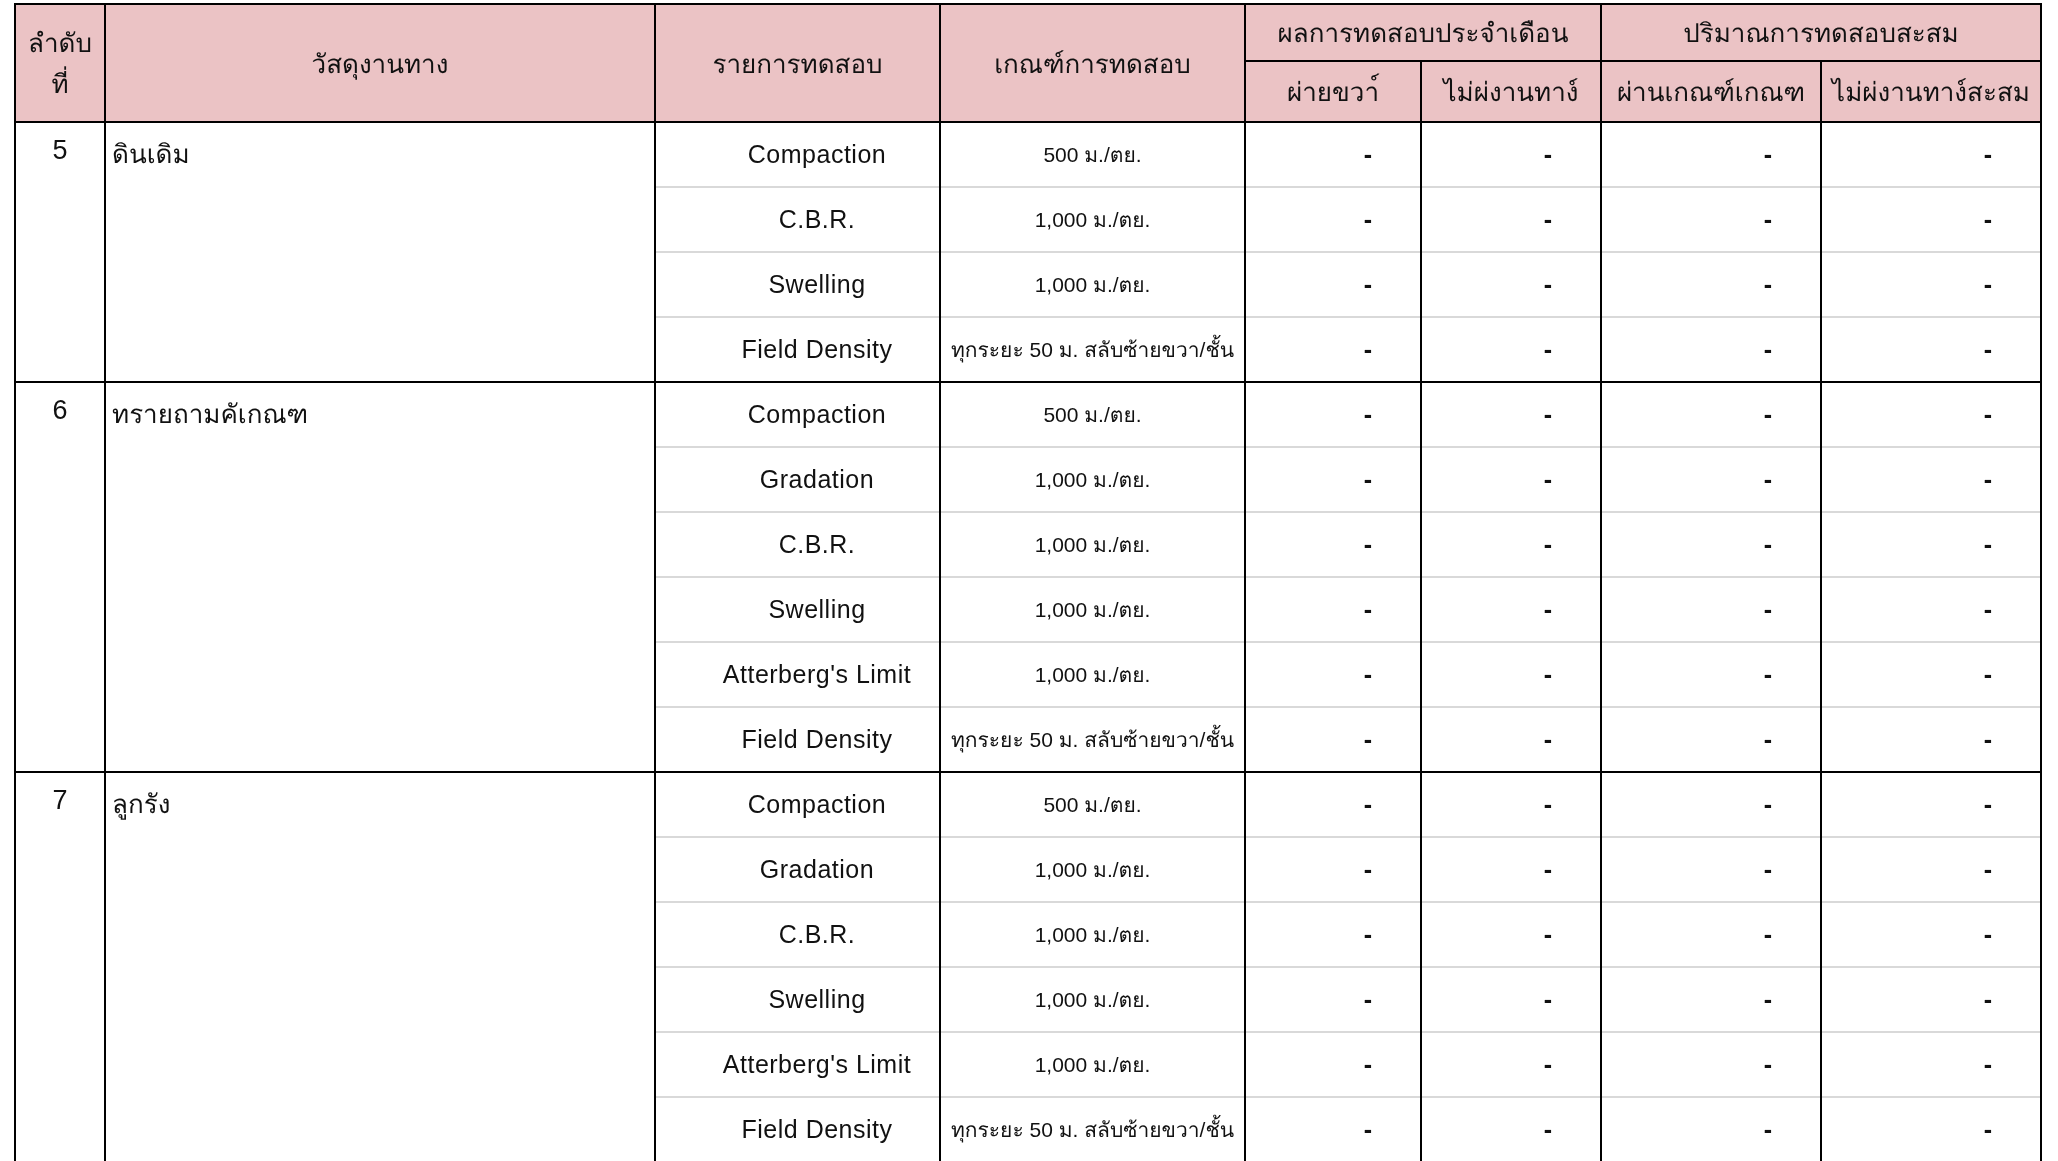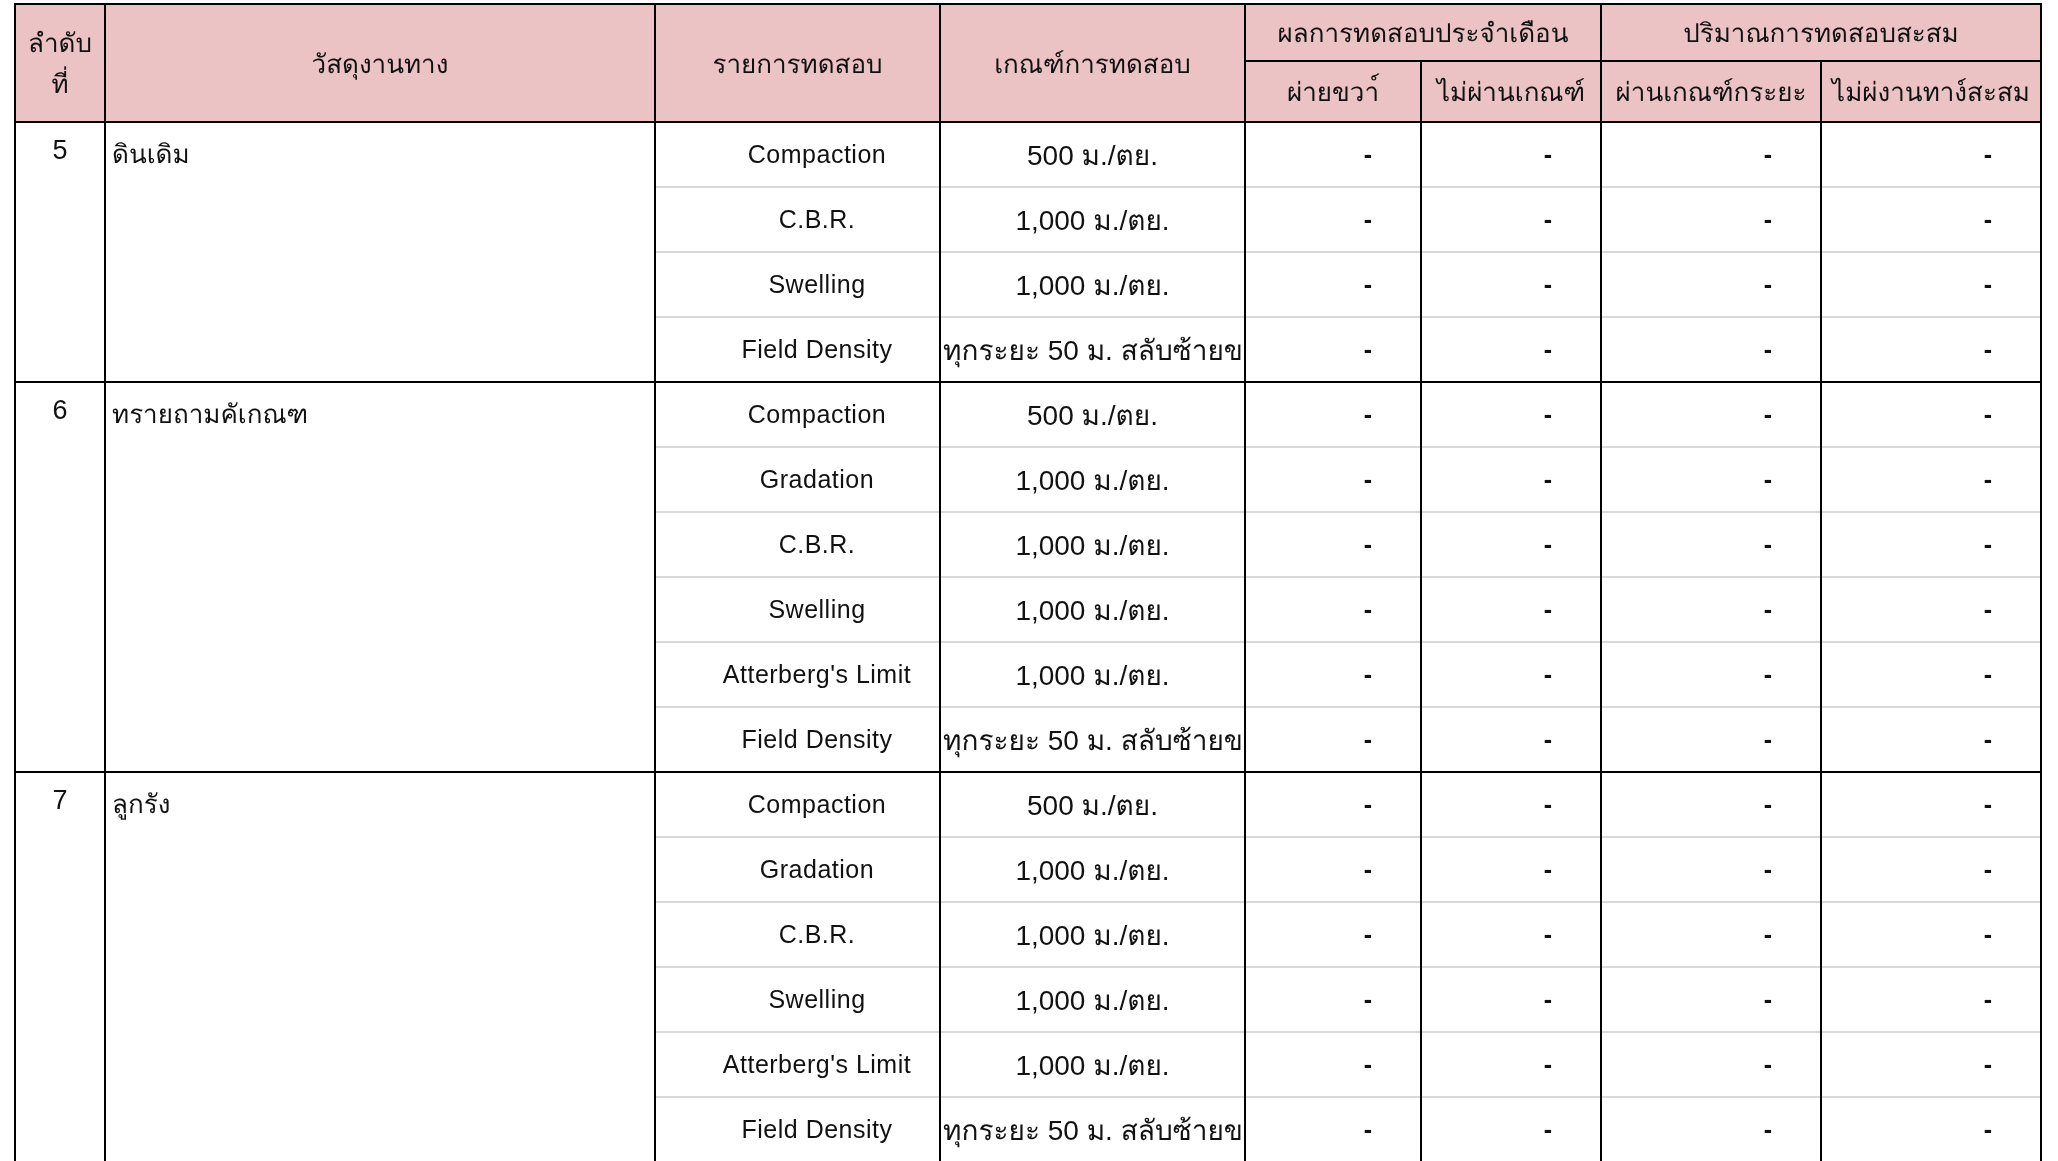--- a/index.html
+++ b/index.html
@@ -59,21 +59,21 @@
     font-size: 27px;
     text-align: center;
   }
   td.material-cell {
     vertical-align: top;
     padding: 10px 13px 0 6px;
     text-align: left;
     font-size: 26px;
   }
   td.test-name-cell { font-size: 25px; letter-spacing: 0.5px; padding-left: 41px; }
-  td.criteria-cell  { font-size: 28px; white-space: nowrap; }
+  td.criteria-cell  { font-size: 21px; white-space: nowrap; }
   td.value-cell {
     text-align: right;
     padding-right: 48px;
     font-weight: 700;
     font-size: 25px;
   }
 </style>
 </head>
 <body>
 
@@ -93,22 +93,22 @@
       <tr class="h1">
         <th class="merged" rowspan="2">ลำดับที่</th>
         <th class="merged" rowspan="2">วัสดุงานทาง</th>
         <th class="merged" rowspan="2">รายการทดสอบ</th>
         <th class="merged" rowspan="2">เกณฑ์การทดสอบ</th>
         <th colspan="2">ผลการทดสอบประจำเดือน</th>
         <th colspan="2">ปริมาณการทดสอบสะสม</th>
       </tr>
       <tr class="h2">
         <th>ผ่ายขวา์</th>
-        <th>ไม่ผ่านเกณฑ์</th>
-        <th>ผ่านเกณฑ์กระยะ</th>
+        <th>ไม่ผ่งานทาง์</th>
+        <th>ผ่านเกณฑ์เกณฑ</th>
         <th>ไม่ผ่งานทาง์สะสม</th>
       </tr>
     </thead>
     <tbody>
         <tr class="section-start">
           <td class="row-number-cell" rowspan="4">5</td>
           <td class="material-cell" rowspan="4">ดินเดิม</td>
           <td class="test-name-cell">Compaction</td>
           <td class="criteria-cell">500 ม./ตย.</td>
           <td class="value-cell">-</td>

